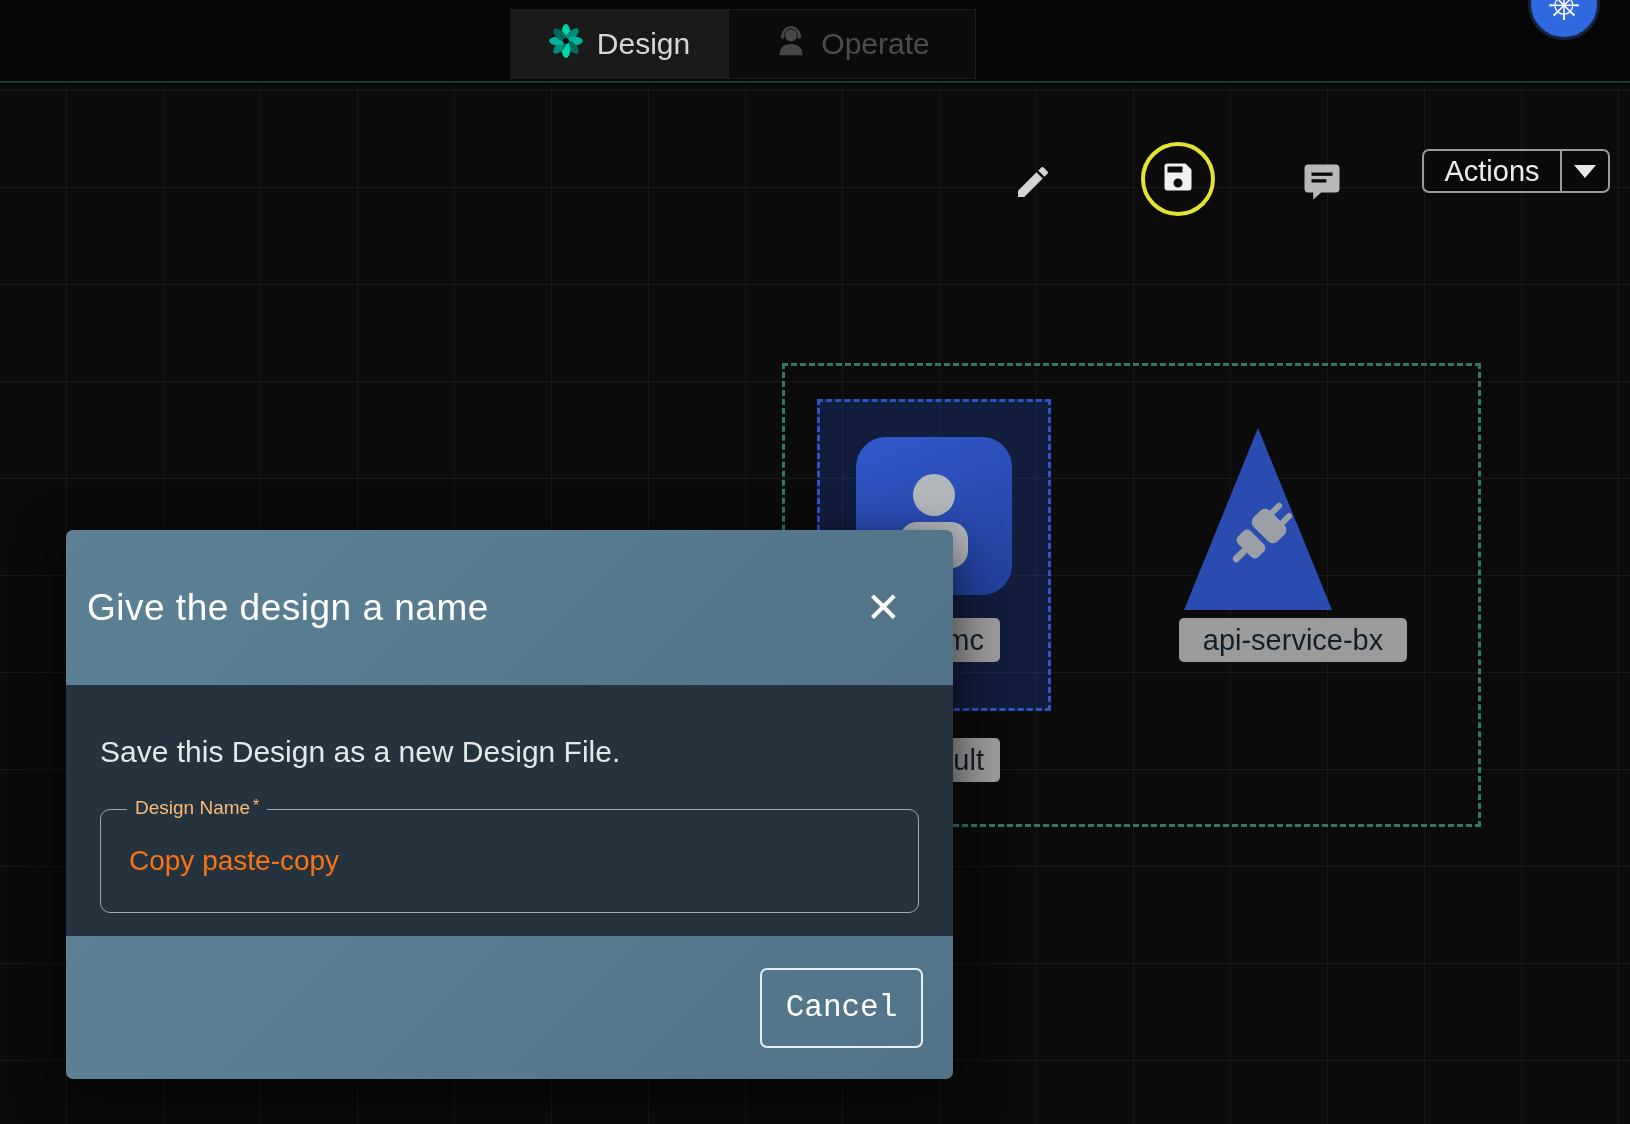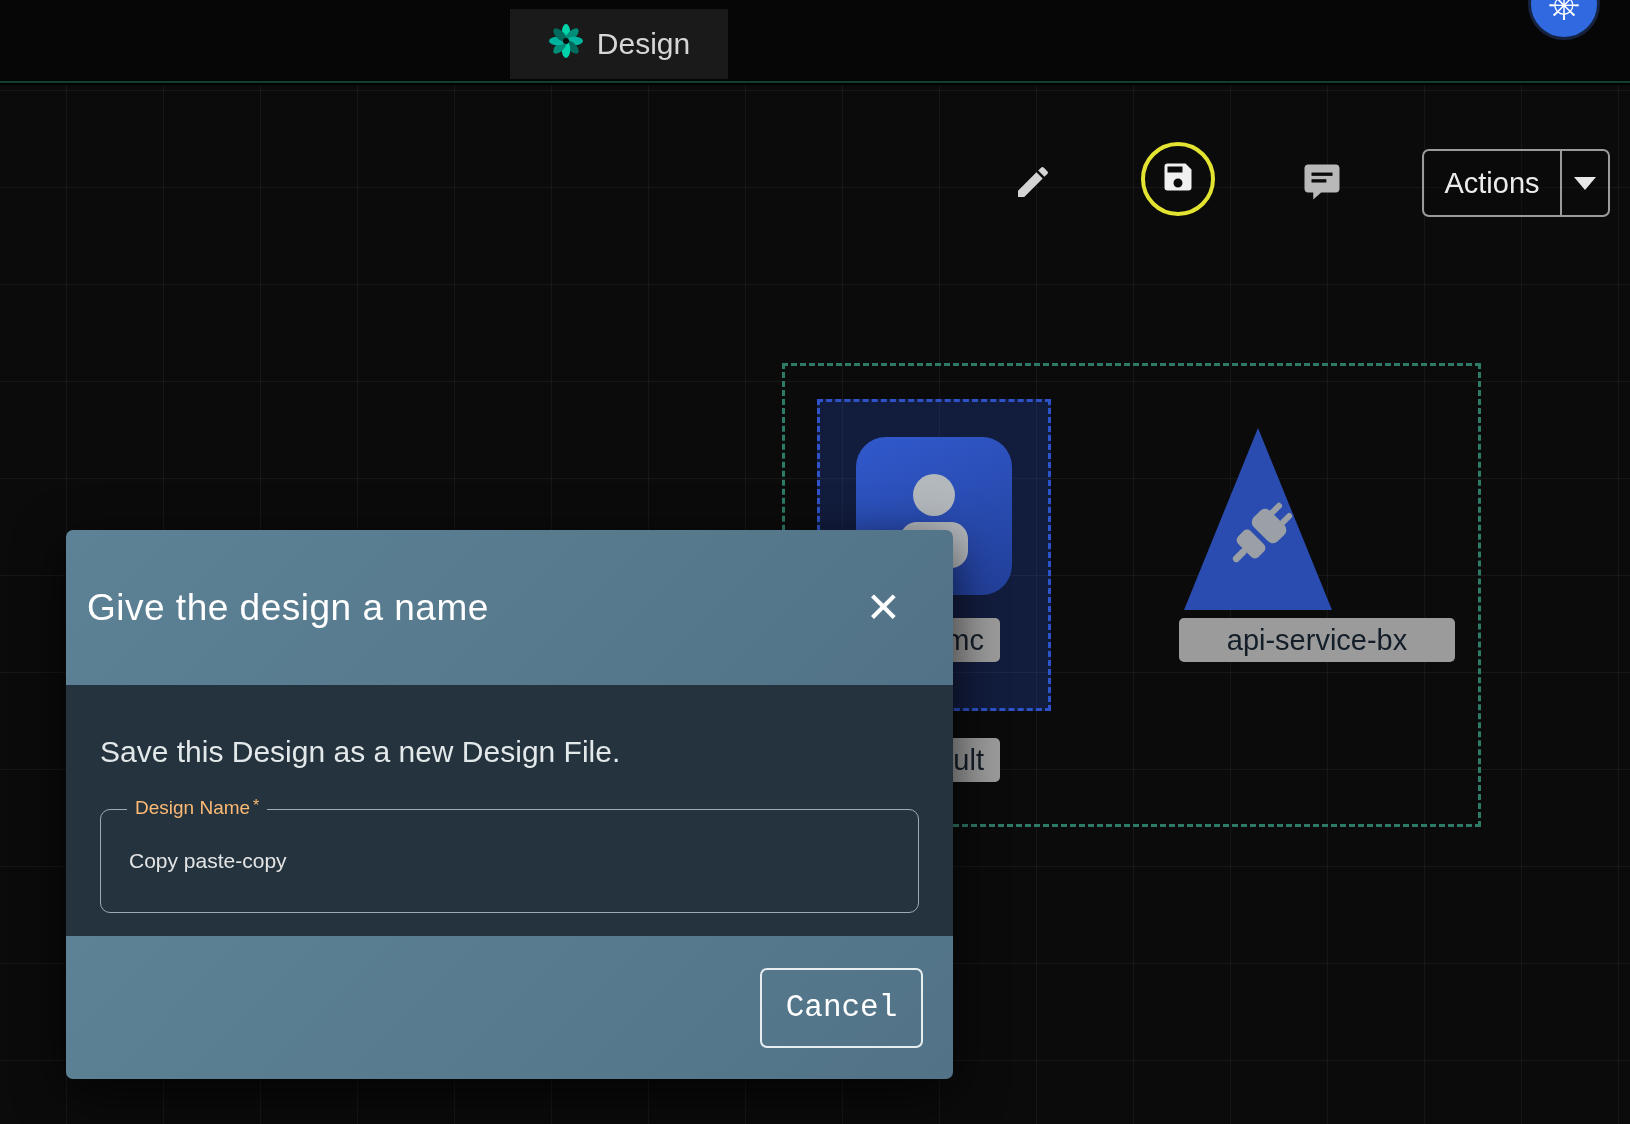--- a/index.html
+++ b/index.html
@@ -44,21 +44,21 @@
   
   .icon-btn { position:absolute; z-index:10; cursor:pointer; display:flex;
               align-items:center; justify-content:center; }
   .pencil-btn { left:1012px; top:163px; width:42px; height:42px; }
   .save-ring {
     left:1141px; top:142px; width:74px; height:74px;
     border:4px solid #e3e332; border-radius:50%;
   }
   .comment-btn { left:1298px; top:162px; width:48px; height:44px; }
   .actions-btn {
-    position:absolute; left:1422px; top:149px; width:188px; height:68px;
+    position:absolute; left:1422px; top:149px; width:188px; height:44px;
     border:2px solid #9b9b9b; border-radius:7px; display:flex;
     align-items:stretch; color:#ececec; z-index:10; cursor:pointer;
     background:rgba(8,8,8,0.35);
   }
   .actions-label { flex:1; display:flex; align-items:center; justify-content:center;
                    font-size:29px; }
   .actions-divider { width:2px; background:#9b9b9b; }
   .actions-caret-box { width:46px; display:flex; align-items:center; justify-content:center; }
   .caret-down { width:0; height:0; border-left:11px solid transparent;
                 border-right:11px solid transparent; border-top:13px solid #e8e8e8; }
@@ -76,21 +76,21 @@
     position:absolute; left:856px; top:437px; width:156px; height:158px;
     border-radius:30px; background:linear-gradient(160deg,#3159cc,#22409a);
     display:flex; align-items:center; justify-content:center; z-index:4; cursor:pointer;
   }
   .node-label {
     position:absolute; height:44px; background:#9b9b9b; border-radius:5px;
     color:#141e28; font-size:29px; line-height:44px; z-index:4;
   }
   .label-mc  { left:828px; top:618px; width:172px; text-align:right; padding-right:16px; }
   .label-ult { left:828px; top:738px; width:172px; text-align:right; padding-right:16px; }
-  .label-api { left:1179px; top:618px; width:276px; text-align:center; }
+  .label-api { left:1179px; top:618px; width:228px; text-align:center; }
   .api-node { position:absolute; left:1180px; top:424px; width:156px; height:190px;
               z-index:4; cursor:pointer; }
 
   
   .modal {
     position:absolute; left:66px; top:530px; width:887px; height:549px;
     border-radius:7px; overflow:hidden; z-index:50;
     display:flex; flex-direction:column;
     box-shadow:0 14px 50px rgba(0,0,0,0.7);
   }
@@ -109,21 +109,21 @@
     position:relative; margin-top:40px; height:104px;
     border:1px solid #9fabb2; border-radius:10px;
   }
   .field-label {
     position:absolute; top:-13px; left:26px; background:#24333d;
     padding:0 8px; font-size:19px; color:#fdba74;
   }
   .field-label .req { font-size:16px; vertical-align:top; padding-left:3px; }
   .field input {
     width:100%; height:100%; background:transparent; border:none; outline:none;
-    color:#e5e5e5; font-size:21px; padding:0 28px;
+    color:#f97316; font-size:28px; padding:0 28px;
     font-family:"Liberation Sans", sans-serif;
   }
   .modal-footer {
     height:143px; background:linear-gradient(135deg,#5d8295,#527387);
     display:flex; align-items:center; justify-content:flex-end; padding-right:30px;
   }
   .btn { font-size:31px; border-radius:7px; cursor:pointer; height:80px;
          display:flex; align-items:center; justify-content:center;
          font-family:"Liberation Sans", sans-serif; }
   .btn-cancel { width:163px; border:2px solid #e8edf0; background:transparent; color:#fff;font-family:Liberation Mono, monospace; }
@@ -147,20 +147,32 @@
             <ellipse cx="18" cy="9.5" rx="4.2" ry="8.5" fill="#00d3a9" transform="rotate(180 18 18)"></ellipse>
             <ellipse cx="18" cy="9.5" rx="4.2" ry="8.5" fill="#008d77" transform="rotate(225 18 18)"></ellipse>
             <ellipse cx="18" cy="9.5" rx="4.2" ry="8.5" fill="#00b39f" transform="rotate(270 18 18)"></ellipse>
             <ellipse cx="18" cy="9.5" rx="4.2" ry="8.5" fill="#006b5c" transform="rotate(315 18 18)"></ellipse>
             <circle cx="18" cy="18" r="3" fill="#0b0b0b"></circle>
           </g>
         </svg>
       </span>
       <span>Design</span>
     </div>
+    <div class="tab tab-operate">
+      <span>
+        <svg width="34" height="34" viewBox="0 0 24 24">
+          <circle cx="12" cy="8" r="4.3" fill="#474747"></circle>
+          <path d="M4 21c0-4.2 3.6-6.8 8-6.8s8 2.6 8 6.8v1H4z" fill="#474747"></path>
+          <path d="M6.3 8a5.7 5.7 0 0111.4 0" fill="none" stroke="#474747" stroke-width="1.8"></path>
+          <rect x="4.9" y="6.8" width="2.4" height="3.6" rx="1.1" fill="#474747"></rect>
+          <rect x="16.7" y="6.8" width="2.4" height="3.6" rx="1.1" fill="#474747"></rect>
+        </svg>
+      </span>
+      <span>Operate</span>
+    </div>
   </div>
 </div>
 
 <div class="avatar">
   <span>⎈</span>
 </div>
 
 <div class="icon-btn pencil-btn">
   <span>
     <svg width="40" height="40" viewBox="0 0 24 24">

